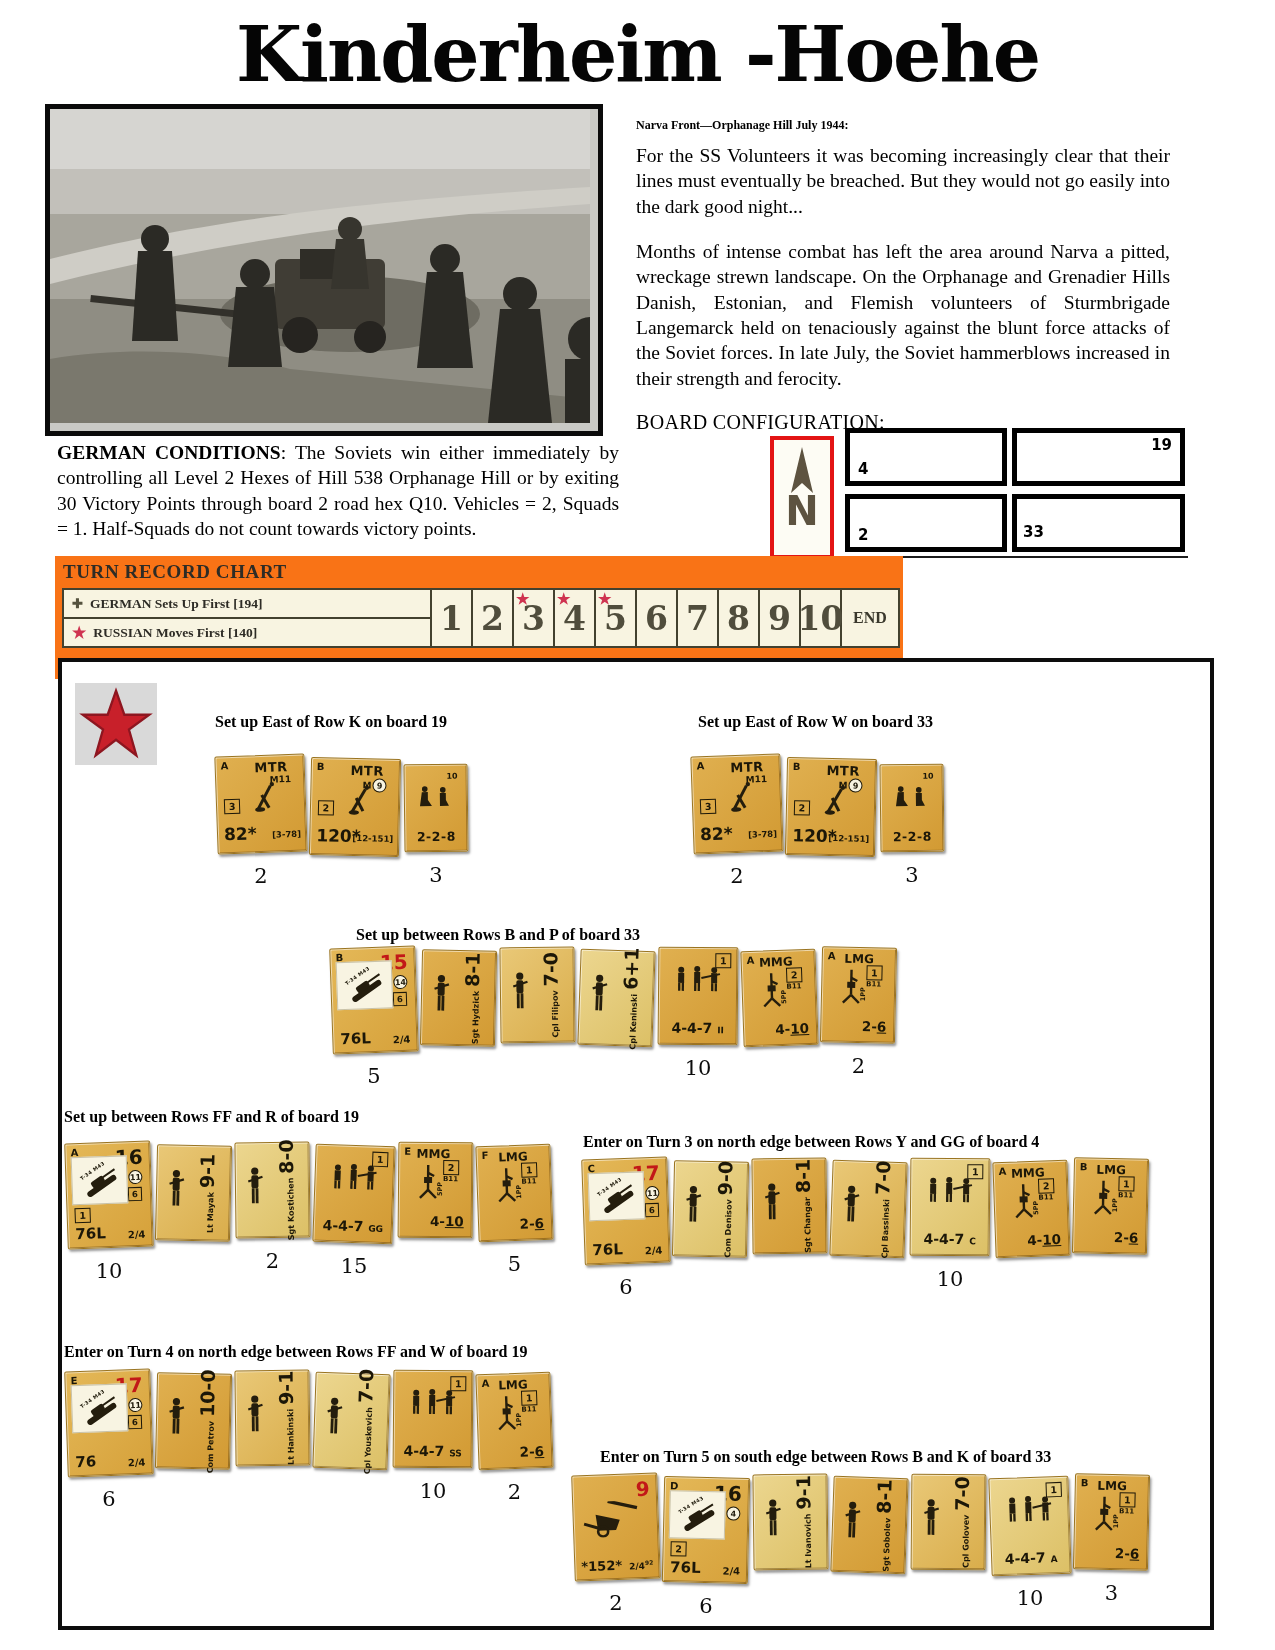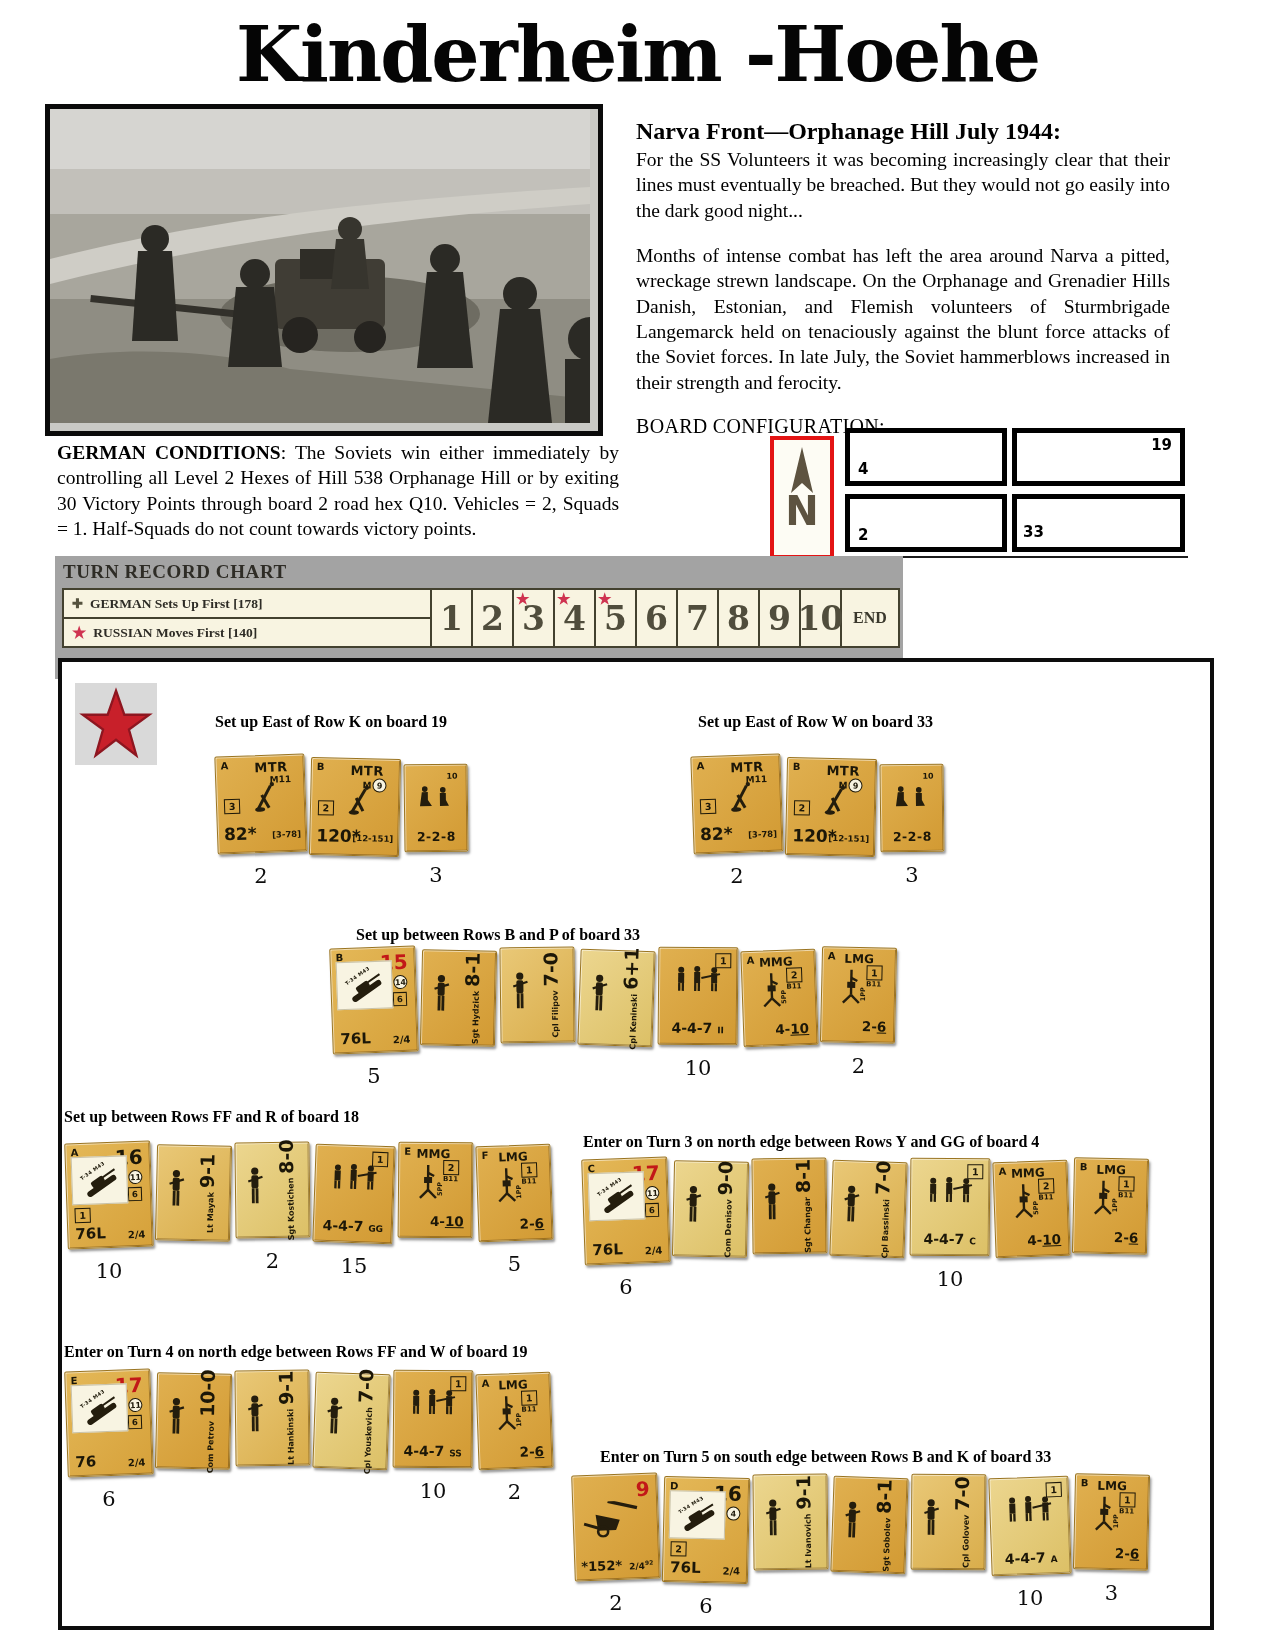--- a/index.html
+++ b/index.html
@@ -10,40 +10,40 @@
   .title{position:absolute;left:0;right:0;top:10px;text-align:center;
          font-family:"DejaVu Serif",serif;font-weight:bold;font-size:76px;
          letter-spacing:-2px;color:#050505;}
 
   
   .photo{position:absolute;left:45px;top:104px;width:548px;height:322px;
          border:5px solid #0a0a0a;background:#c9c9c5;overflow:hidden;}
 
   
   .intro{position:absolute;left:636px;top:118px;width:534px;}
-  .intro h3{margin:0 0 2px 0;font-size:24px;}
+  .intro h3{margin:0 0 10px 0;font-size:12px;}
   .intro p{margin:0 0 20px 0;font-size:19.5px;line-height:1.3;text-align:justify;}
   .bconf{font-weight:normal;font-size:20px;letter-spacing:.3px;}
 
   
   .victory{position:absolute;left:57px;top:440px;width:562px;font-size:19.5px;
            line-height:1.3;text-align:justify;}
 
   
   .compass{position:absolute;left:770px;top:436px;width:56px;height:110px;
            border:4px solid #e31414;background:#fdfcf4;display:flex;flex-direction:column;
            align-items:center;padding-top:5px;box-sizing:content-box;}
   .compass .nletter{font-family:"DejaVu Sans",sans-serif;font-weight:900;font-size:40px;
            color:#5d5340;line-height:.9;margin-top:-4px;}
   .board{position:absolute;background:#fff;border:5px solid #000;}
   .blabel{position:absolute;font-family:"DejaVu Sans",sans-serif;font-weight:bold;font-size:15px;}
   .bline{position:absolute;left:688px;top:556px;width:500px;height:2px;background:#1c1c1c;}
 
   
-  .trc-panel{position:absolute;left:55px;top:556px;width:848px;height:123px;background:#a3a3a3;}
+  .trc-panel{position:absolute;left:55px;top:556px;width:848px;height:123px;background:#f97316;}
   .trc-title{position:absolute;left:8px;top:5px;font-weight:bold;font-size:19px;
              letter-spacing:.6px;color:#2e2c26;}
   .trc{position:absolute;left:7px;top:32px;display:flex;border:2px solid #43412f;height:56px;
        background:#f8f4e1;}
   .trc-label{width:366px;display:flex;flex-direction:column;border-right:2px solid #43412f;}
   .trc-label>div{flex:1;display:flex;align-items:center;padding-left:8px;font-weight:bold;
                  font-size:13.5px;color:#2e2c26;gap:7px;}
   .trc-label>div:first-child{border-bottom:2px solid #43412f;}
   .gcross{color:#55523e;font-size:13px;}
   .rstar{color:#cf3350;font-size:16px;line-height:1;}
@@ -223,21 +223,21 @@
     <span class="blabel" style="left:6px;bottom:6px;">33</span>
   </div>
   <div class="bline"></div>
 
   <div class="trc-panel">
     <div class="trc-title">TURN RECORD CHART</div>
     <div class="trc">
       <div class="trc-label">
         <div>
           <span class="gcross">✚</span>
-          <span>GERMAN Sets Up First [178]</span>
+          <span>GERMAN Sets Up First [194]</span>
         </div>
         <div>
           <span class="rstar">★</span>
           <span>RUSSIAN Moves First [140]</span>
         </div>
       </div>
       <div style="display:flex;" id="turn-cells">
           <div class="tcell">
             <span>1</span>
           </div>
@@ -544,21 +544,21 @@
                   <line x1="15" y1="10" x2="21" y2="13"></line>
                 </g>
                 <rect x="11" y="14" width="8" height="6" fill="#241d0d"></rect>
               </svg></span>
       <span class="pp">1PP</span>
       <span class="mg-rng">2-<u>6</u></span>
           </div>
           <div class="count">2</div>
         </div>
       </div>
-      <div class="gheading g3h">Set up between Rows FF and R of board 18</div>
+      <div class="gheading g3h">Set up between Rows FF and R of board 19</div>
       <div class="crow g3r">
         <div class="cslot">
           <div class="counter tank rt0">
             <span class="crn">A</span>
       <span class="bigid ">16</span>
       <span class="circ tk-circ">11</span>
       <span class="bx tk-bxsm">6</span>
       <span class="inset">
               <span class="tilt">
                 <span class="tmodel">T-34 M43</span>

